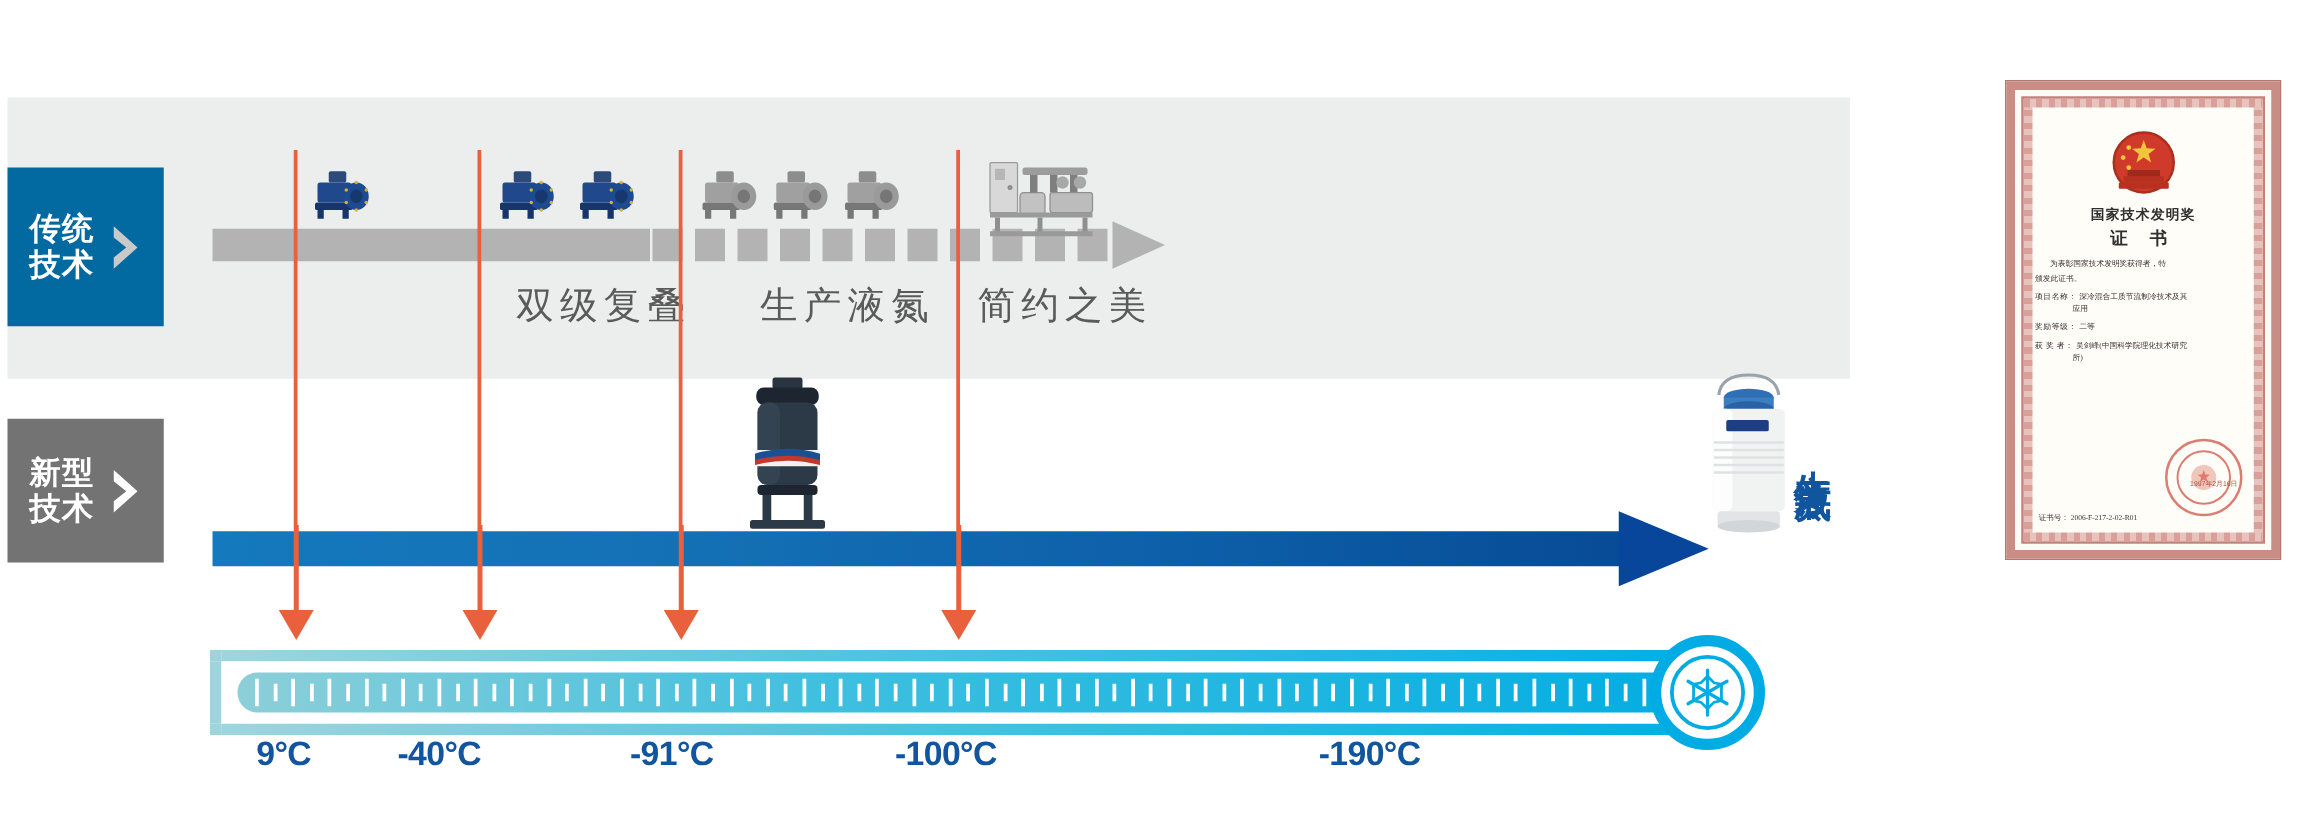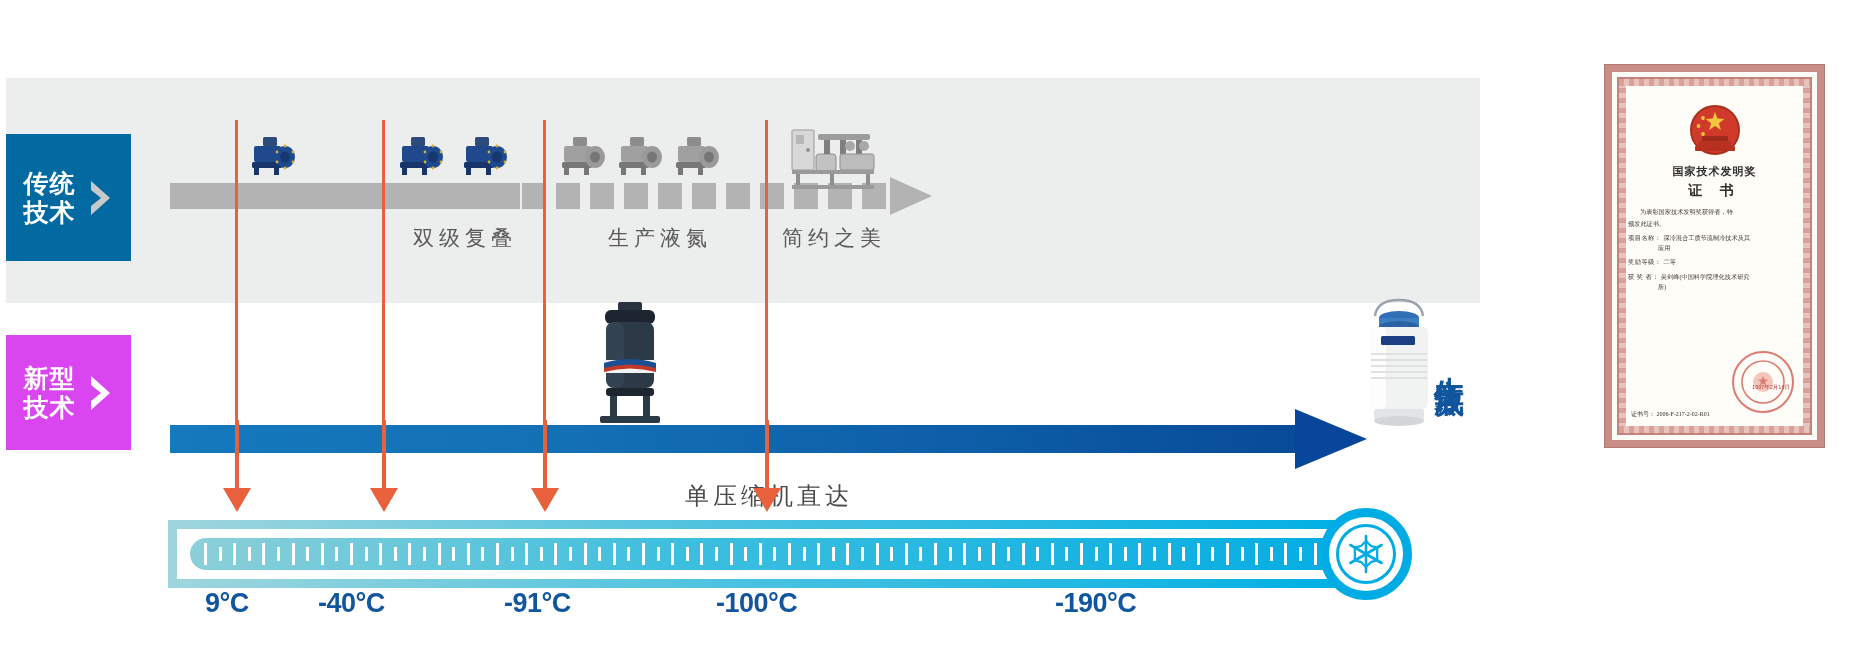--- a/index.html
+++ b/index.html
@@ -23,21 +23,21 @@
     position: absolute;
     display: flex; align-items: center; justify-content: center;
     gap: 12px;
   }
   .cat-trad {
     left: 6px; top: 134px; width: 125px; height: 127px;
     background: #0369a1;
   }
   .cat-new {
     left: 6px; top: 335px; width: 125px; height: 115px;
-    background: #d946ef;
+    background: #737373;
   }
   .cat-label {
     color: #ffffff;
     font-size: 25px; font-weight: bold; line-height: 1.15;
     letter-spacing: 1px;
     white-space: pre-line;
     font-family: "Liberation Sans", "DejaVu Sans", sans-serif;
   }
   .chev { width: 26px; height: 38px; flex: none; }
   .chev svg { display: block; }
@@ -47,21 +47,21 @@
   .trad-solid { position: absolute; left: 0; top: 0; width: 350px; height: 26px; background: #b3b3b3; }
   .trad-dashes { position: absolute; left: 352px; top: 0; width: 370px; height: 26px; }
   .trad-dash { position: absolute; top: 0; width: 24px; height: 26px; background: #b3b3b3; }
   .trad-head { position: absolute; left: 720px; top: -6px; width: 0; height: 0;
     border-top: 19px solid transparent; border-bottom: 19px solid transparent;
     border-left: 42px solid #b3b3b3; }
 
   
   .stage-label {
     position: absolute; top: 224px;
-    font-size: 21px; color: #5a5a5a; letter-spacing: 5px;
+    font-size: 30px; color: #5a5a5a; letter-spacing: 5px;
     font-family: "Liberation Sans", "DejaVu Sans", sans-serif;
     white-space: nowrap;
   }
 
   
   .equip { position: absolute; }
 
   
   .vline { position: absolute; width: 3px; background: #e8603c; }
 
@@ -390,21 +390,20 @@
           <line x1="14" y1="64" x2="70" y2="64"></line>
         <line x1="14" y1="70" x2="70" y2="70"></line>
           <line x1="14" y1="76" x2="70" y2="76"></line>
         <line x1="14" y1="82" x2="70" y2="82"></line>
       </g>
       <rect x="17" y="113" width="50" height="12" rx="3" fill="#e2e4e5"></rect>
       <ellipse cx="42" cy="125" rx="25" ry="5" fill="#d3d6d8"></ellipse>
     </svg>
   </div>
 
-  <div class="single-comp">单压缩机直达</div>
   <div class="vert-text">生产液氮</div>
 
   <div id="guides">
       <div class="vline" style="left: 235px; top: 120px; height: 300px;"></div>
       <div class="vline" style="left: 382px; top: 120px; height: 300px;"></div>
       <div class="vline" style="left: 543px; top: 120px; height: 300px;"></div>
       <div class="vline" style="left: 765px; top: 120px; height: 300px;"></div>
     </div>
 
   <div id="downarrows">

